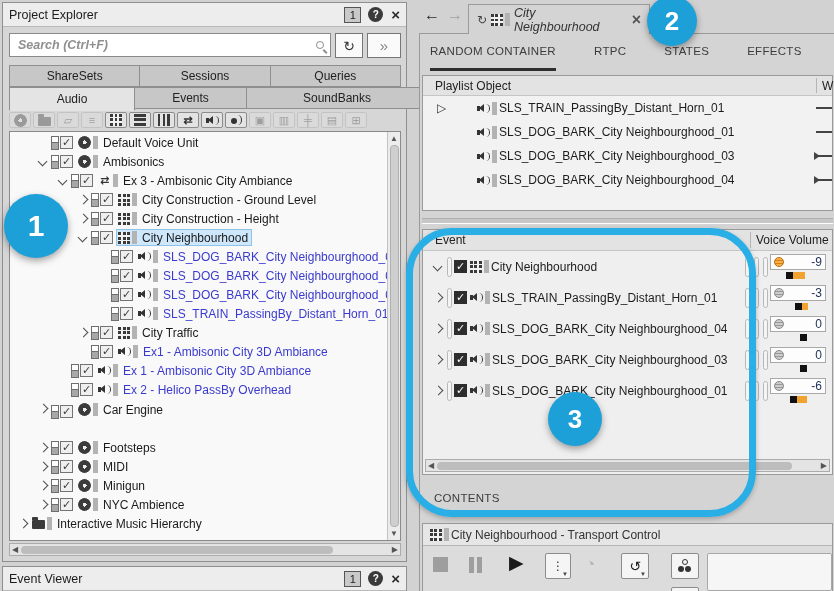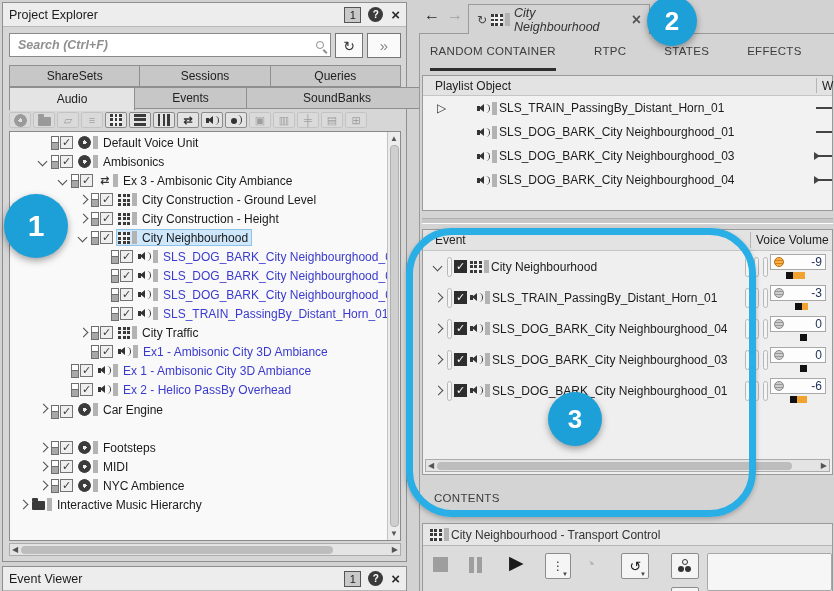--- a/index.html
+++ b/index.html
@@ -422,20 +422,30 @@
             <span class="lbl">MIDI</span>
           </span>
         </div>
         <div class="tree-row" style="padding-left: 26px;">
           <span class="exp exp-right"></span>
           <span class="disp"></span>
           <span class="cb"></span>
           <span class="row-main">
             <span class="ticon ic-wu"></span>
             <span class="gbar"></span>
+            <span class="lbl">Minigun</span>
+          </span>
+        </div>
+        <div class="tree-row" style="padding-left: 26px;">
+          <span class="exp exp-right"></span>
+          <span class="disp"></span>
+          <span class="cb"></span>
+          <span class="row-main">
+            <span class="ticon ic-wu"></span>
+            <span class="gbar"></span>
             <span class="lbl">NYC Ambience</span>
           </span>
         </div>
         <div class="tree-row" style="padding-left: 6px;">
           <span class="exp exp-right"></span>
           <span class="row-main">
             <span class="ticon ic-folder"></span>
             <span class="gbar"></span>
             <span class="lbl">Interactive Music Hierarchy</span>
           </span>

